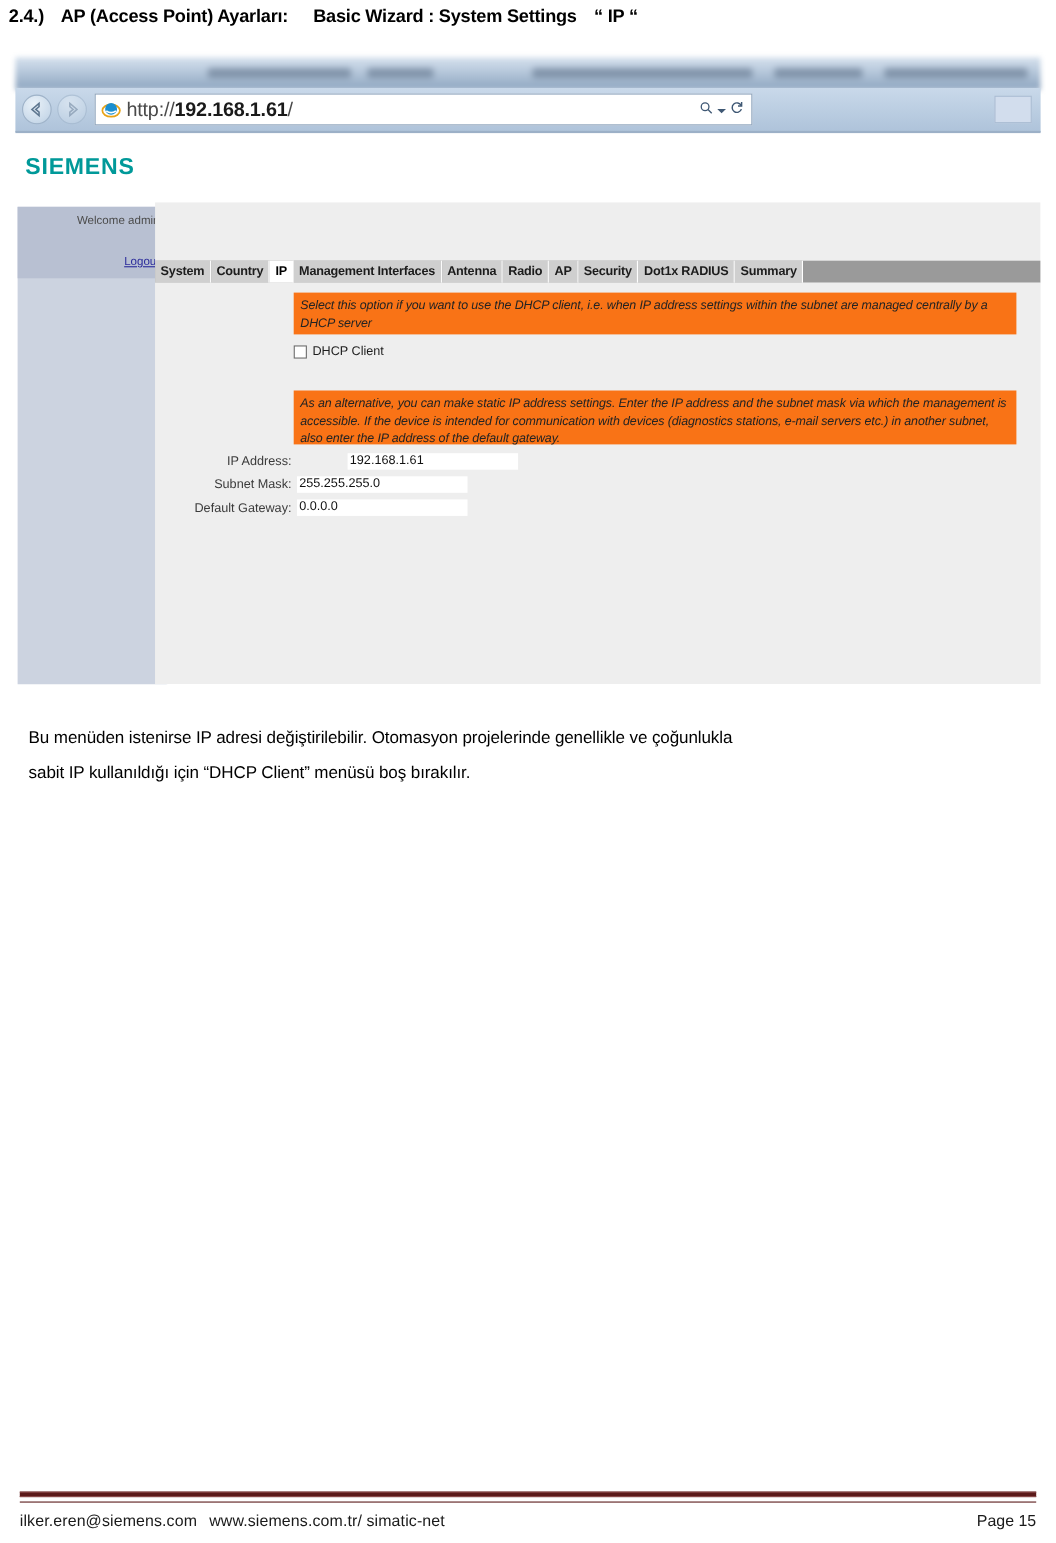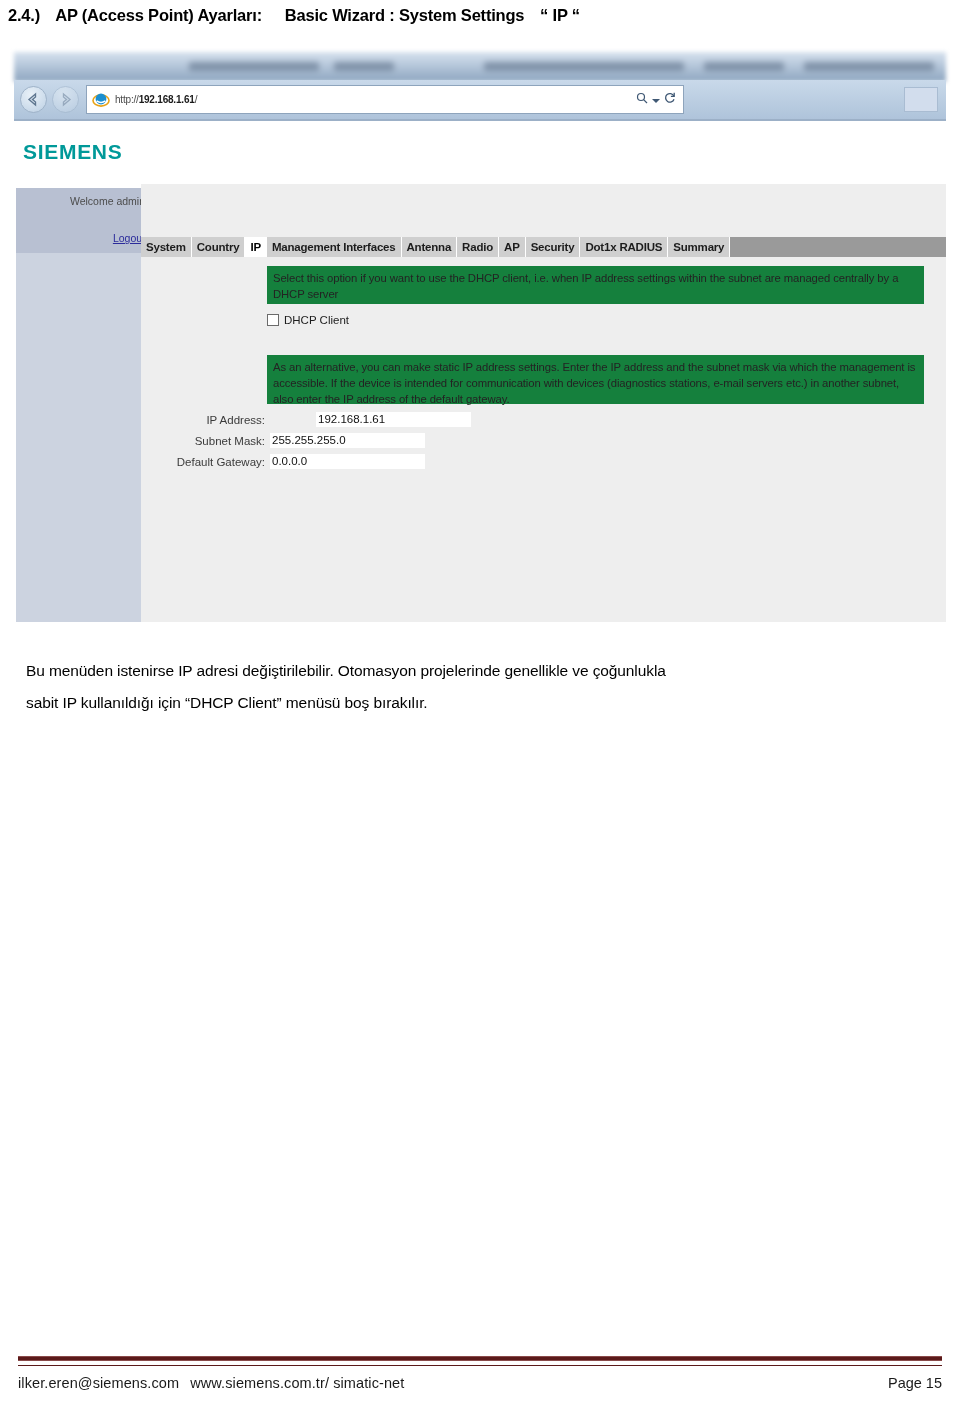--- a/index.html
+++ b/index.html
@@ -90,21 +90,21 @@
     display: flex;
     align-items: center;
   }
   .ie-logo {
     width: 18px; height: 18px;
     margin-left: 5px; margin-right: 5px;
     flex: 0 0 auto;
     position: relative;
   }
   .addr-text {
-    font-size: 10px;
+    font-size: 18px;
     color: #4a4a4a;
     white-space: nowrap;
     letter-spacing: -0.2px;
   }
   .addr-text b { color: #1a1a1a; font-weight: bold; }
   .addr-icons {
     margin-left: auto;
     margin-right: 7px;
     display: flex;
     align-items: center;
@@ -248,27 +248,28 @@
   }
 
   .panel {
     position: absolute;
     left: 0; top: 73px;
     width: 805px; height: 365px;
     background: #eeeeee;
   }
   .info-box {
     position: absolute;
-    background: #15803d;
+    background: #f97316;
     font-size: 11.3px;
     color: #232323;
     line-height: 1.42;
     padding: 4px 6px 5px 6px;
     box-sizing: border-box;
     letter-spacing: -0.1px;
+    font-style: italic;
   }
   #info-dhcp { left: 126px; top: 9px; width: 657px; height: 38px; }
   #info-static { left: 126px; top: 98px; width: 657px; height: 49px; }
 
   .checkbox-row {
     position: absolute;
     left: 126px; top: 57px;
     display: flex;
     align-items: center;
     gap: 5px;

